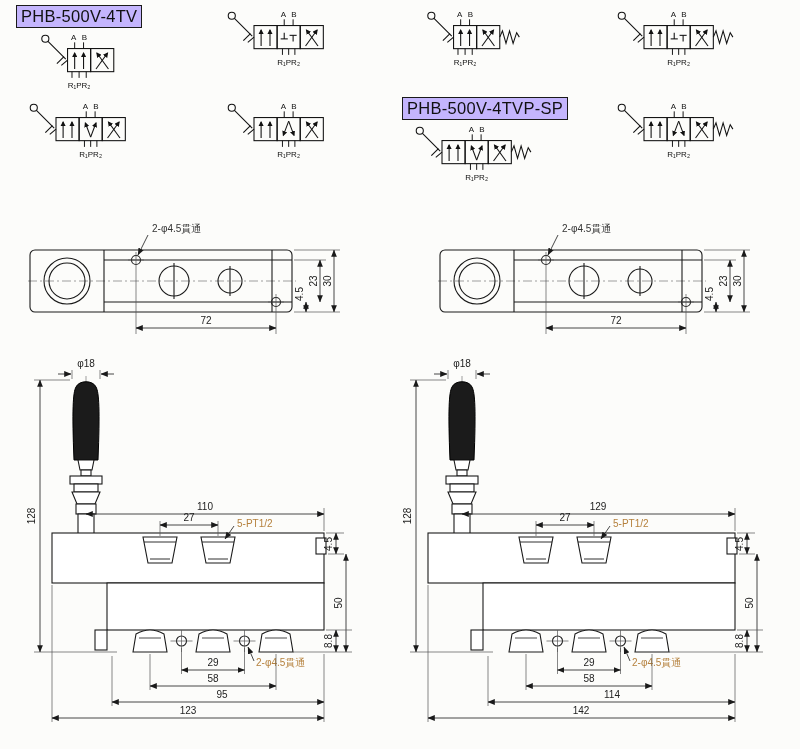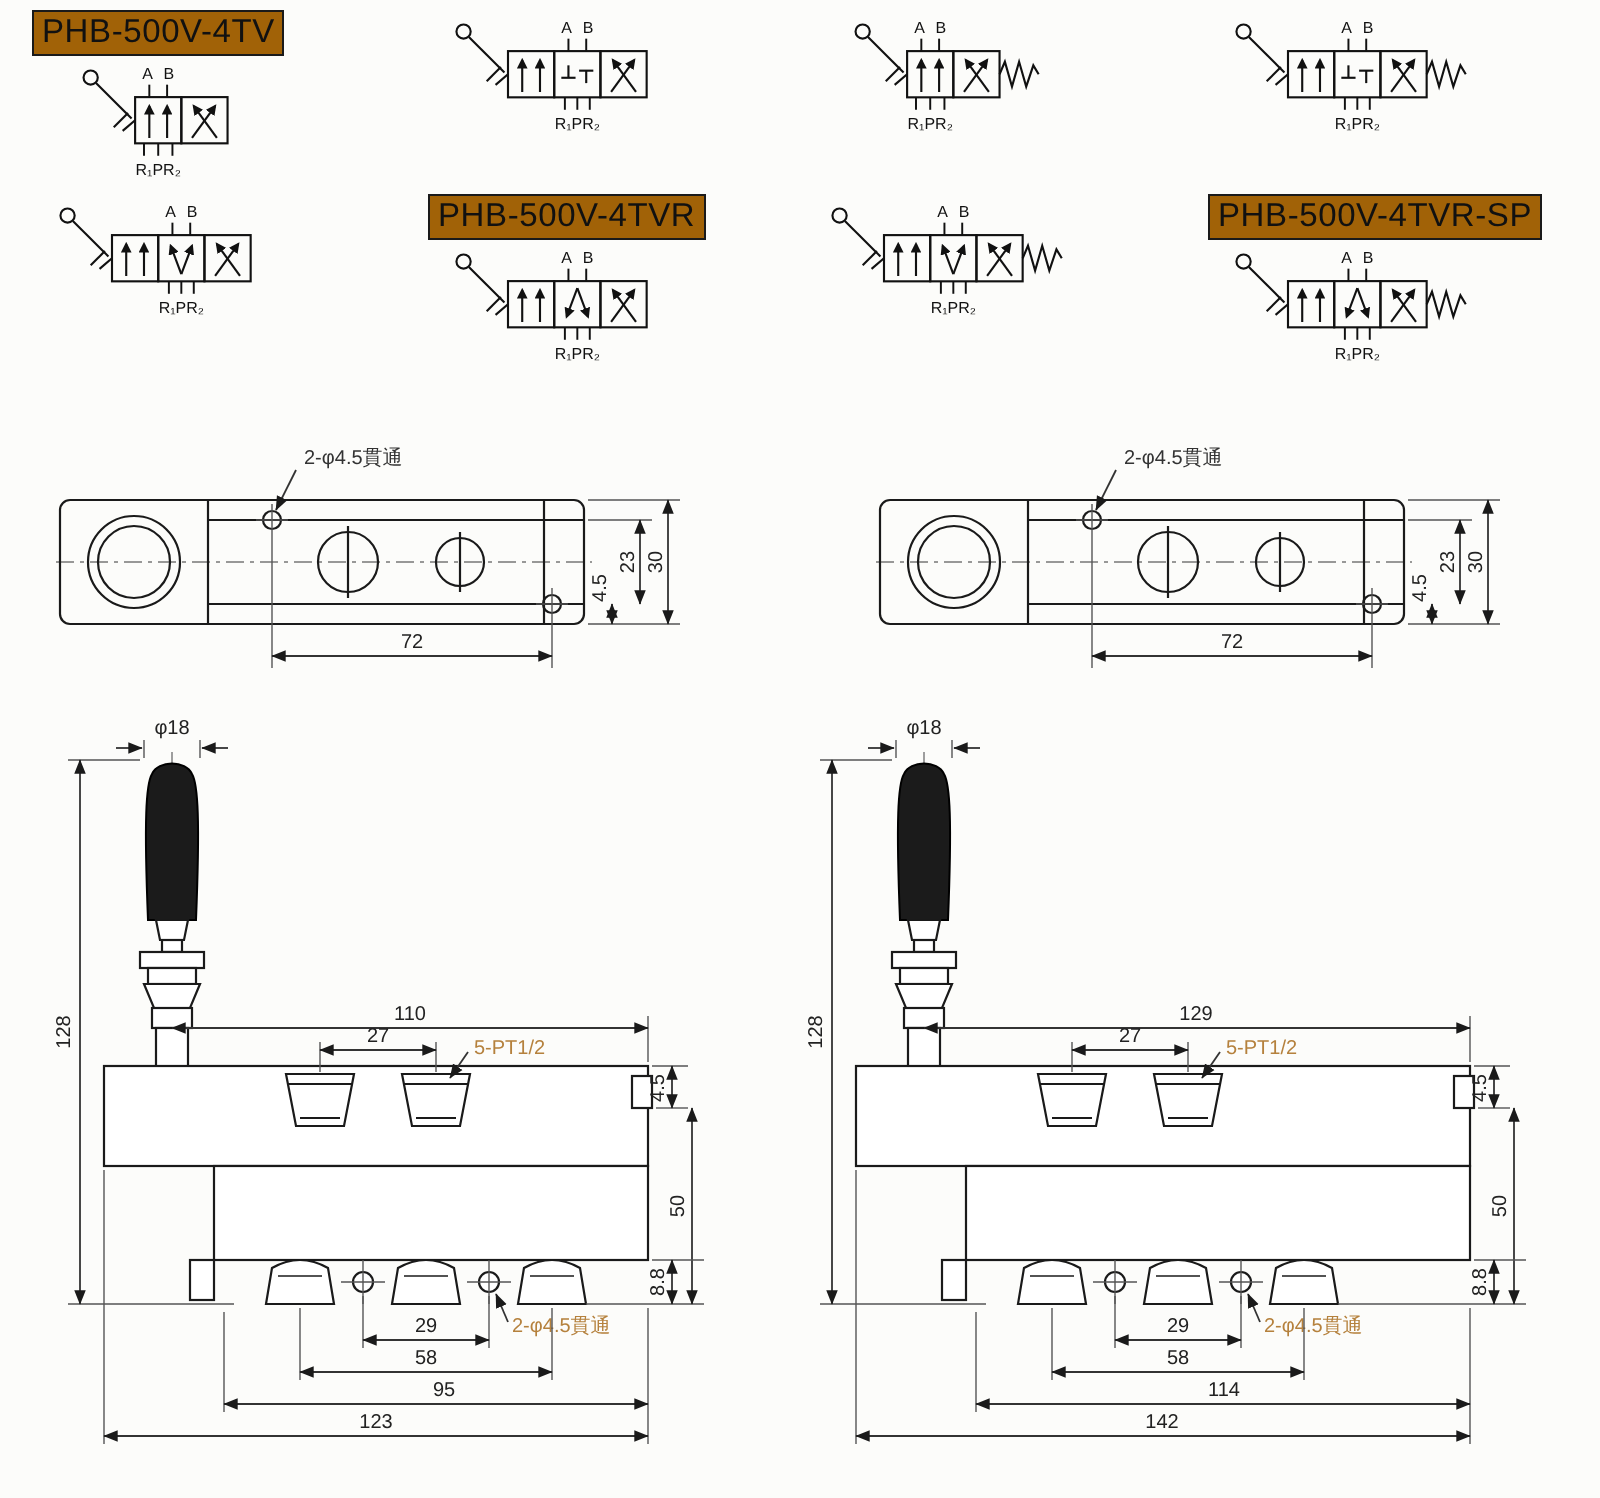--- a/index.html
+++ b/index.html
@@ -7,21 +7,21 @@
   #page {
     position:relative; width:800px; height:749px; background:#fcfcfa;
     font-family:"Liberation Sans", sans-serif; overflow:hidden; color:#111;
   }
   .models-grid {
     position:absolute; left:6px; top:5px; width:792px;
     display:grid; grid-template-columns:198px 188px 202px 200px; grid-auto-rows:92px;
   }
   .cell { padding-left:10px; }
   .model-label {
-    display:inline-block; border:1.6px solid #1a1a1a; background:#a16207;
+    display:inline-block; border:1.6px solid #1a1a1a; background:#c4b5fd;
     padding:0 4px; font-size:16.5px; letter-spacing:.3px; line-height:1.3; white-space:nowrap;
   }
   .sym { display:block; height:64px; margin-top:1px; }
   .tview, .fview { position:absolute; }
   
   .ln  { stroke:#1a1a1a; stroke-width:1.1; fill:none; }
   .lnf { stroke:#1a1a1a; stroke-width:1.1; fill:#ffffff; }
   .thin{ stroke:#555;    stroke-width:.7;  fill:none; }
   .dim { stroke:#333;    stroke-width:.9;  fill:none; }
   .cl  { stroke:#777;    stroke-width:.7;  fill:none; stroke-dasharray:9 3 2 3; }
@@ -226,57 +226,56 @@
         <text class="st" x="78" y="12">A</text>
         <text class="st" x="90" y="12">B</text>
         <line class="tk" x1="77" y1="48" x2="77" y2="55"></line>
           <line class="tk" x1="84" y1="48" x2="84" y2="55"></line>
           <line class="tk" x1="91" y1="48" x2="91" y2="55"></line>
         <text class="st" x="84" y="66">R₁PR₂</text>
       </svg>
     </div>
 
     <div class="cell">
-      <div class="model-label">PHB-500V-4TVR</div>
       <svg class="sym" viewBox="0 0 150 72">
         <use href="#g-lever" x="45" y="35"></use>
         <use href="#box-straight" x="45" y="22"></use>
         <use href="#box-rcenter" x="71" y="22"></use>
         <use href="#box-cross" x="97" y="22"></use>
         <line class="tk" x1="79" y1="22" x2="79" y2="15"></line>
           <line class="tk" x1="89" y1="22" x2="89" y2="15"></line>
         <text class="st" x="78" y="12">A</text>
         <text class="st" x="90" y="12">B</text>
         <line class="tk" x1="77" y1="48" x2="77" y2="55"></line>
           <line class="tk" x1="84" y1="48" x2="84" y2="55"></line>
           <line class="tk" x1="91" y1="48" x2="91" y2="55"></line>
         <text class="st" x="84" y="66">R₁PR₂</text>
       </svg>
     </div>
 
     <div class="cell">
+      <div class="model-label">PHB-500V-4TVP-SP</div>
       <svg class="sym" viewBox="0 0 150 72">
         <use href="#g-lever" x="45" y="35"></use>
         <use href="#box-straight" x="45" y="22"></use>
         <use href="#box-pcenter" x="71" y="22"></use>
         <use href="#box-cross" x="97" y="22"></use>
         <use href="#g-spring" x="123" y="35"></use>
         <line class="tk" x1="79" y1="22" x2="79" y2="15"></line>
           <line class="tk" x1="89" y1="22" x2="89" y2="15"></line>
         <text class="st" x="78" y="12">A</text>
         <text class="st" x="90" y="12">B</text>
         <line class="tk" x1="77" y1="48" x2="77" y2="55"></line>
           <line class="tk" x1="84" y1="48" x2="84" y2="55"></line>
           <line class="tk" x1="91" y1="48" x2="91" y2="55"></line>
         <text class="st" x="84" y="66">R₁PR₂</text>
       </svg>
     </div>
 
     <div class="cell">
-      <div class="model-label">PHB-500V-4TVR-SP</div>
       <svg class="sym" viewBox="0 0 150 72">
         <use href="#g-lever" x="45" y="35"></use>
         <use href="#box-straight" x="45" y="22"></use>
         <use href="#box-rcenter" x="71" y="22"></use>
         <use href="#box-cross" x="97" y="22"></use>
         <use href="#g-spring" x="123" y="35"></use>
         <line class="tk" x1="79" y1="22" x2="79" y2="15"></line>
           <line class="tk" x1="89" y1="22" x2="89" y2="15"></line>
         <text class="st" x="78" y="12">A</text>
         <text class="st" x="90" y="12">B</text>

